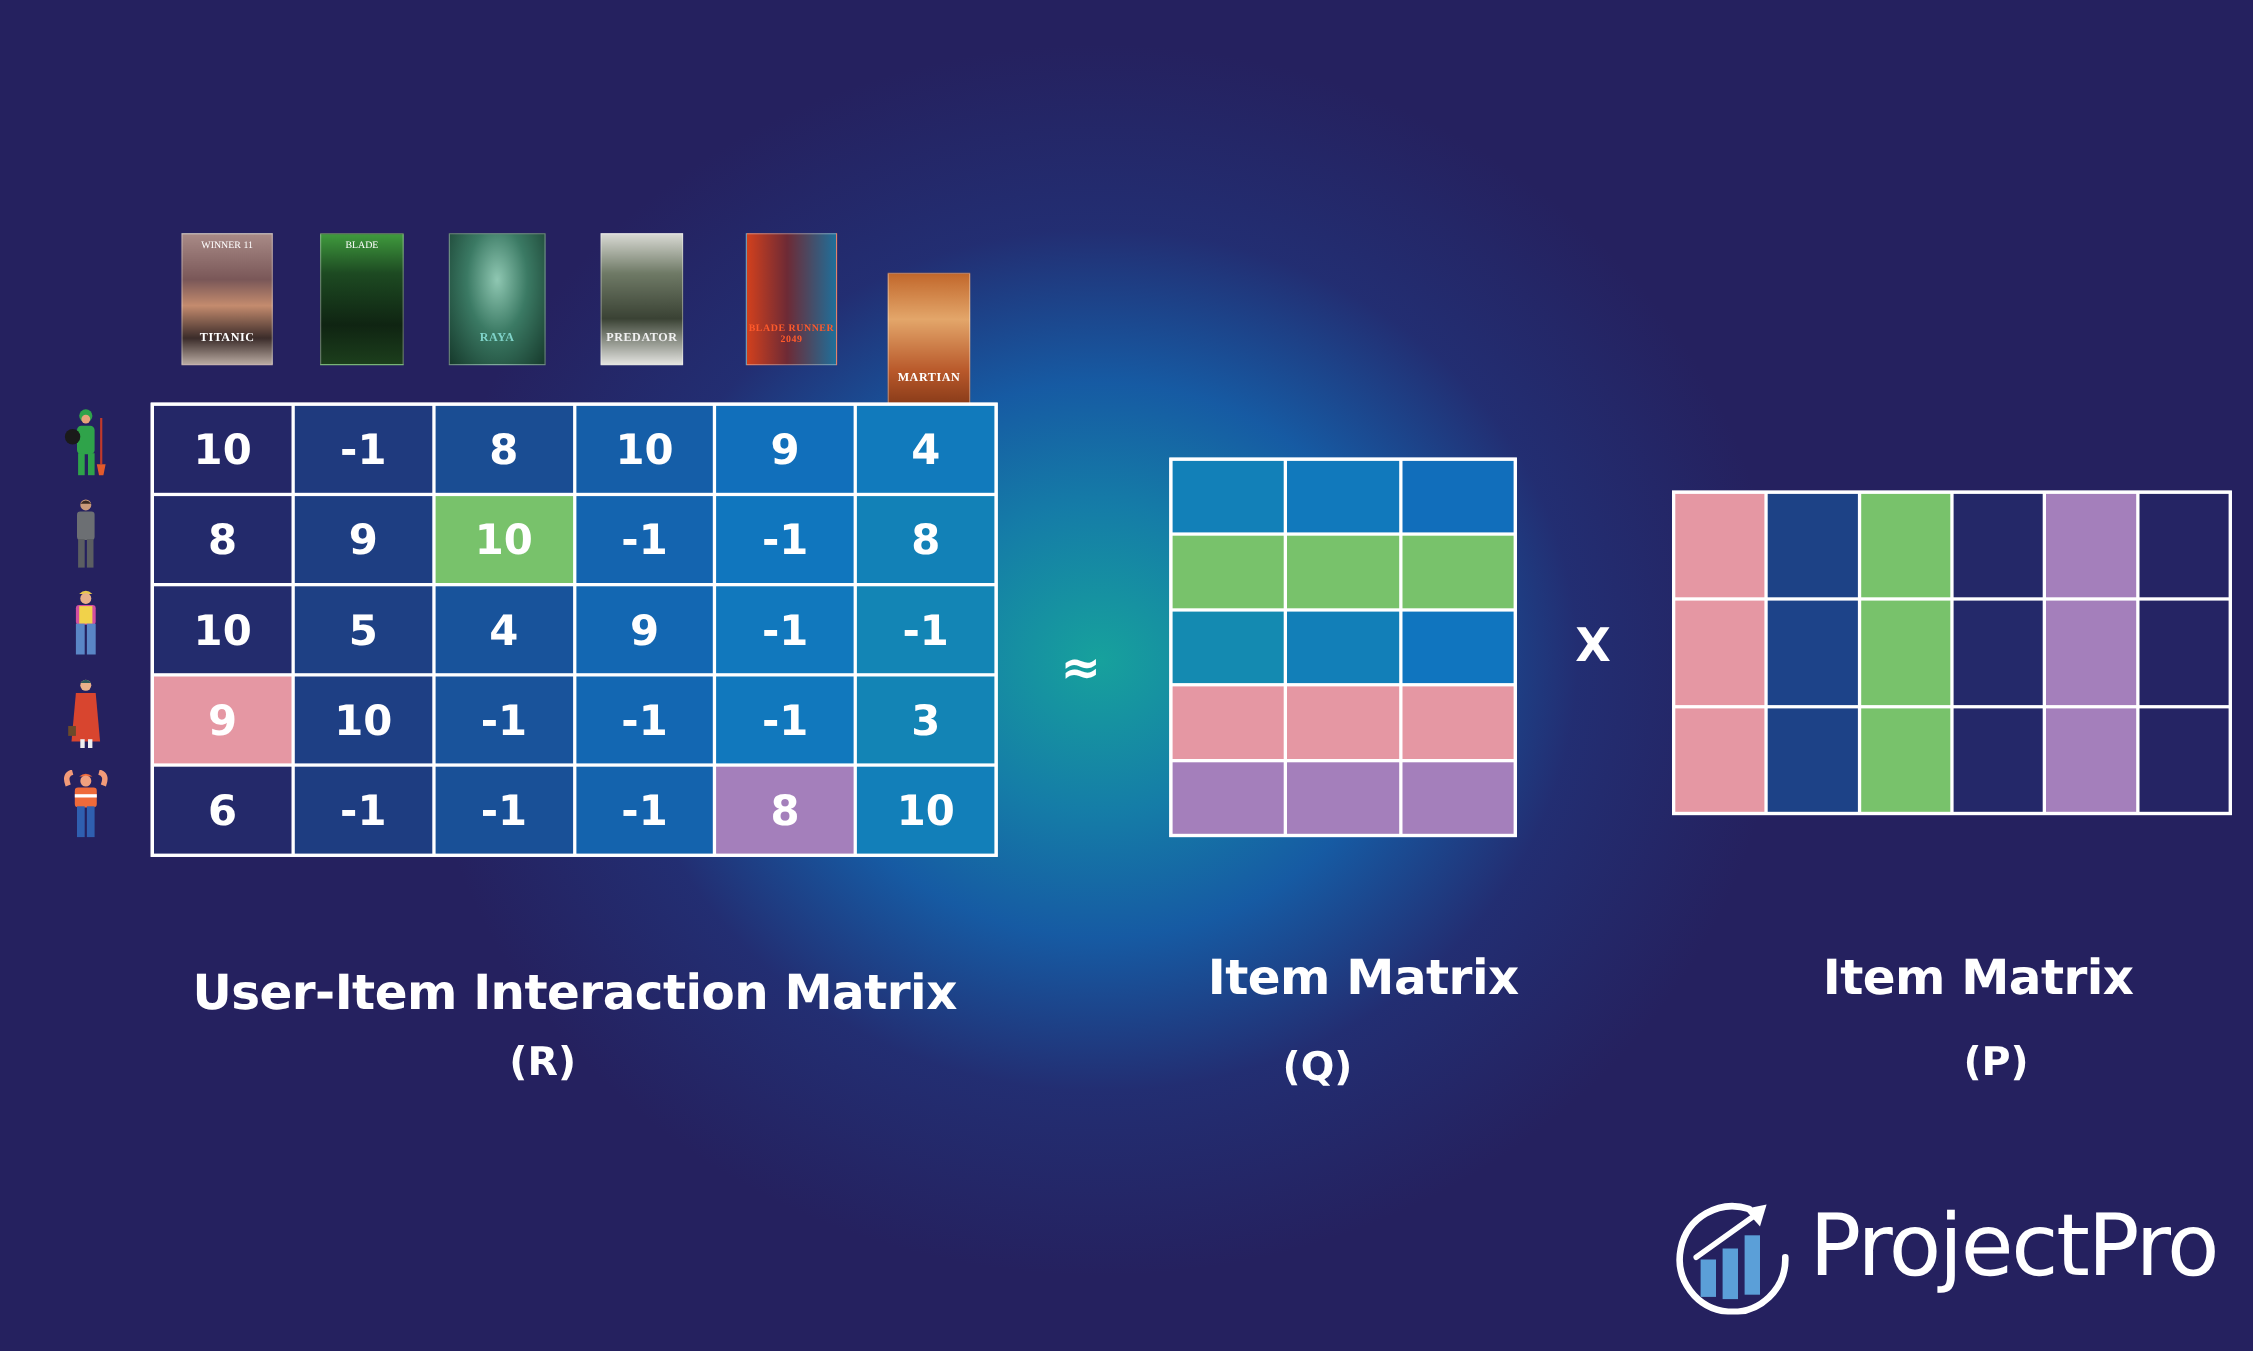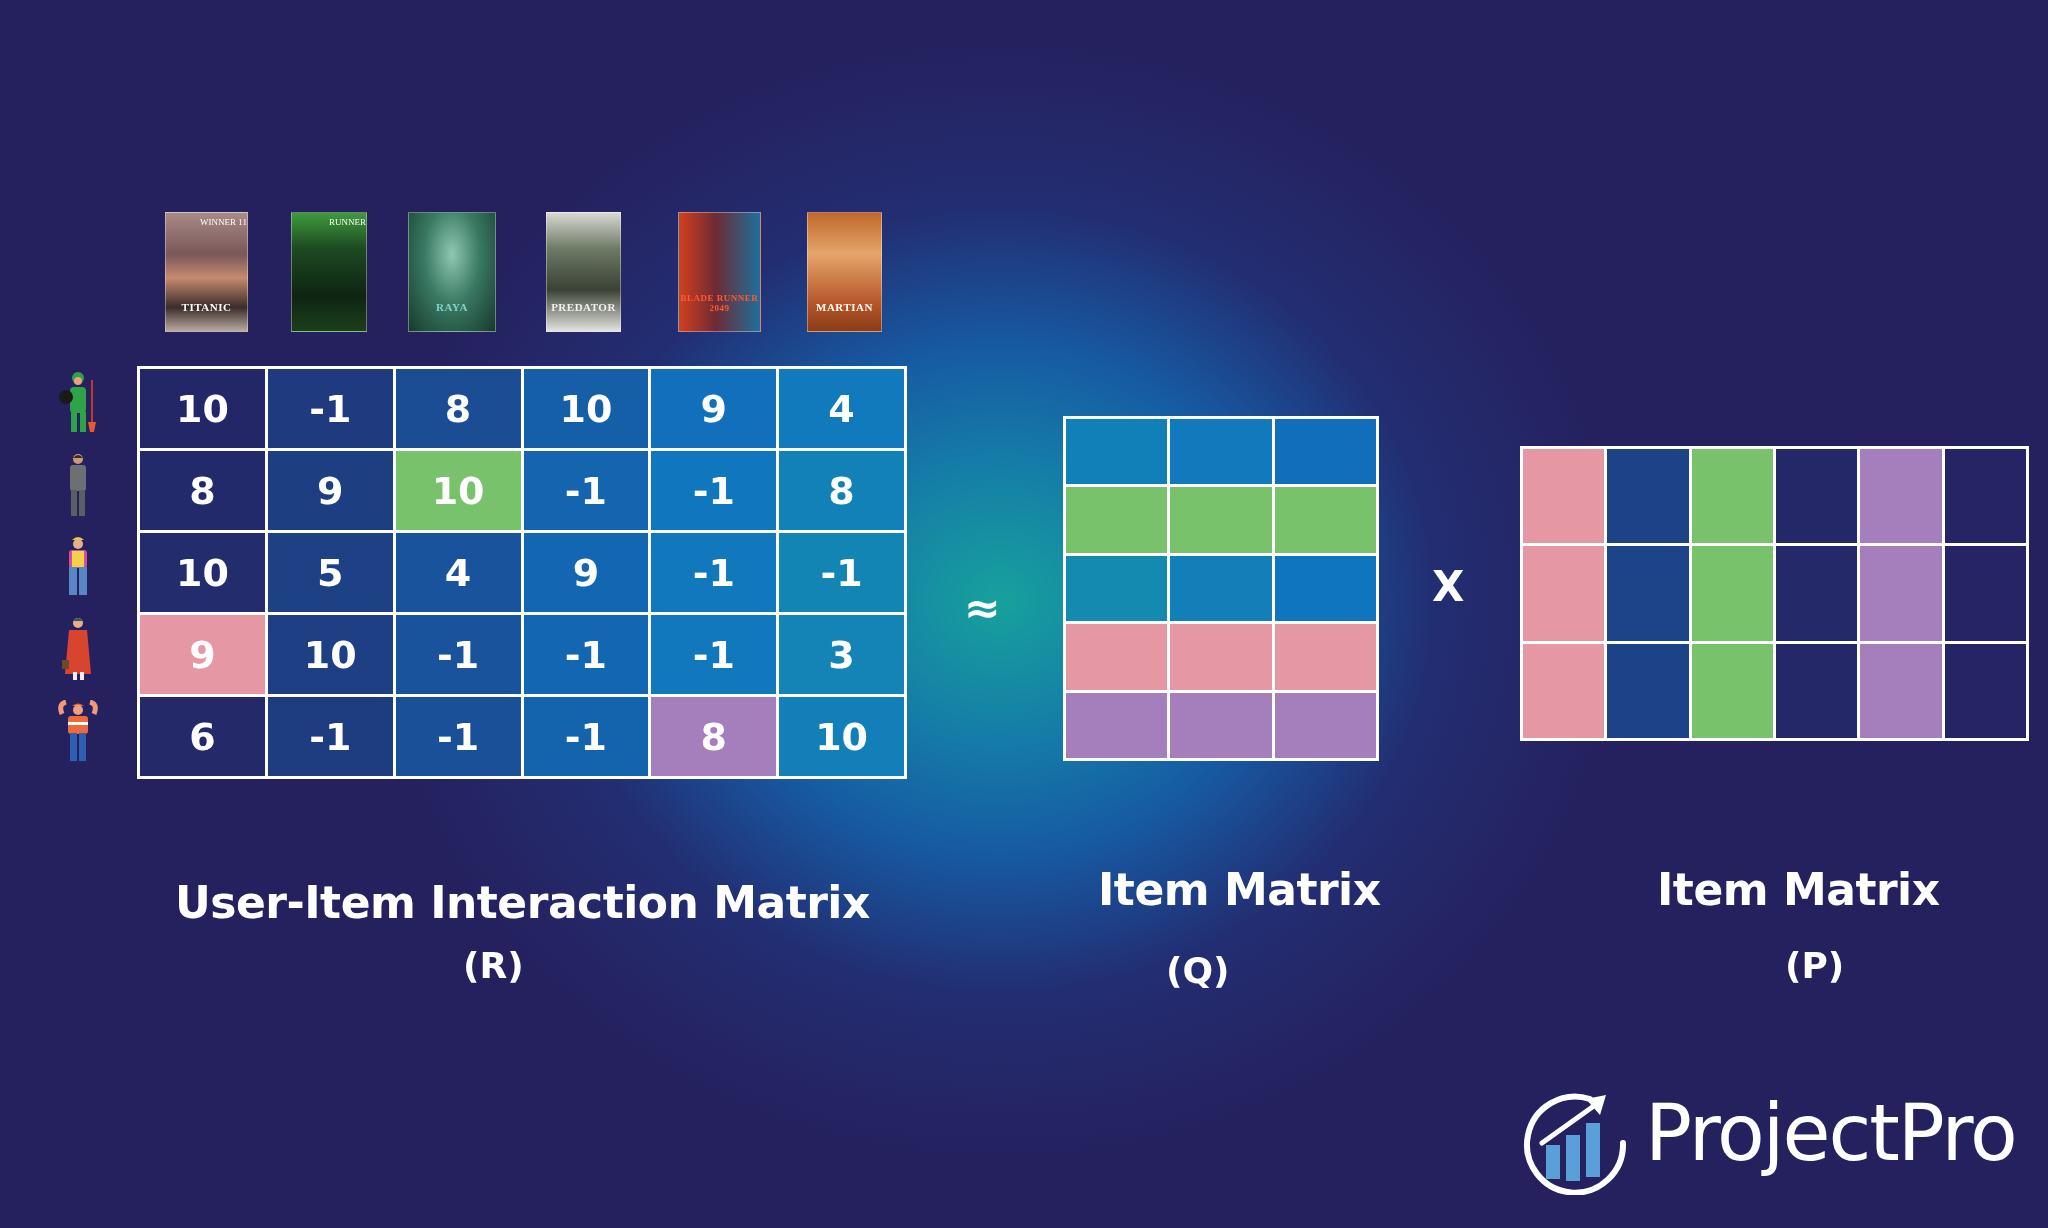--- a/index.html
+++ b/index.html
@@ -6,21 +6,21 @@
   body {
     width:2048px; height:1228px; overflow:hidden; position:relative;
     font-family:"DejaVu Sans", sans-serif; color:#fff;
     background:
       radial-gradient(ellipse 620px 560px at 1000px 600px, rgba(22,168,160,0.95) 0%, rgba(18,140,180,0.85) 25%, rgba(16,115,192,0.7) 45%, rgba(30,70,150,0.35) 70%, rgba(37,33,98,0) 100%),
       #25215f;
   }
   .abs { position:absolute; }
   .poster { position:absolute; top:212px; height:120px; border:1px solid rgba(255,255,255,0.35); box-sizing:border-box; overflow:hidden; }
   .poster .ptitle { position:absolute; left:0; right:0; bottom:18px; text-align:center; font-family:"Liberation Serif", serif; font-size:11px; font-weight:bold; letter-spacing:0.5px; }
-  .poster .ptop { position:absolute; left:0; right:0; top:4px; text-align:right; font-family:"Liberation Serif", serif; font-size:9px; }
+  .poster .ptop { position:absolute; left:0; right:0; top:4px; text-align:center; font-family:"Liberation Serif", serif; font-size:9px; }
 
   .grid { position:absolute; display:grid; border:3px solid #fff; box-sizing:border-box; gap:3px; background:#fff; }
   .cell { display:flex; align-items:center; justify-content:center; font-family:"DejaVu Sans", sans-serif; font-weight:bold; font-size:38px; color:#fff; }
 
   #r-grid { left:137px; top:366px; width:770px; height:413px; grid-template-columns:repeat(6,1fr); grid-template-rows:repeat(5,1fr); }
   #q-grid { left:1063px; top:416px; width:316px; height:345px; grid-template-columns:repeat(3,1fr); grid-template-rows:repeat(5,1fr); }
   #p-grid { left:1520px; top:446px; width:509px; height:295px; grid-template-columns:repeat(6,1fr); grid-template-rows:repeat(3,1fr); }
 
   .label-title { position:absolute; font-family:"DejaVu Sans", sans-serif; font-weight:bold; font-size:44px; white-space:nowrap; letter-spacing:-0.5px; }
   .label-sub { position:absolute; font-family:"DejaVu Sans", sans-serif; font-weight:bold; font-size:36px; white-space:nowrap; }
@@ -31,32 +31,32 @@
 </style>
 </head>
 <body>
 
 <div>
   <div class="poster" style="left:165px;width:83px;background:linear-gradient(180deg,#a88a86 0%,#7a5758 35%,#c48b6e 55%,#3b2c2a 80%,#b8a9a0 100%);">
     <div class="ptop">WINNER 11</div>
     <div class="ptitle">TITANIC</div>
   </div>
   <div class="poster" style="left:291px;width:76px;background:linear-gradient(180deg,#3f9a3d 0%,#1d4a22 30%,#0f2412 70%,#1c3e1c 100%);">
-    <div class="ptop">RUNNER</div>
+    <div class="ptop">BLADE</div>
   </div>
   <div class="poster" style="left:408px;width:88px;background:radial-gradient(ellipse at 50% 35%,#8fc7b2 0%,#3b7a64 45%,#163a2c 100%);">
     <div class="ptitle" style="color:#7fd3c9;">RAYA</div>
   </div>
   <div class="poster" style="left:546px;width:75px;background:linear-gradient(180deg,#d7d8d2 0%,#6f7a66 30%,#3a4234 65%,#e2e2de 100%);">
     <div class="ptitle" style="color:#f0f0f0;">PREDATOR</div>
   </div>
   <div class="poster" style="left:678px;width:83px;background:linear-gradient(90deg,#d2401d 0%,#6e2a35 45%,#1f6f9a 100%);">
     <div class="ptitle" style="color:#ff5a2b;font-size:9px;">BLADE RUNNER 2049</div>
   </div>
-  <div class="poster" style="left:807px;width:75px;background:linear-gradient(180deg,#c2682c 0%,#e3a66a 35%,#b8582a 75%,#8a3c1a 100%);">
+  <div class="poster" style="left:807px;width:75px;background:linear-gradient(180deg,#c2682c 0%,#e3a66a 35%,#b8582a 75%,#8a3c1a 100%);margin-top:36px;">
     <div class="ptitle">MARTIAN</div>
   </div>
 </div>
 
 <div>
   <svg class="user-icon" style="top:370px;" viewBox="0 0 48 66">
     <circle cx="24" cy="8" r="6" fill="#2fa34a"></circle>
       <circle cx="24" cy="11" r="4" fill="#e8a27a"></circle>
     <rect x="16" y="17" width="16" height="26" rx="4" fill="#2fa34a"></rect>
     <circle cx="12" cy="27" r="7" fill="#1a1a1a"></circle>

